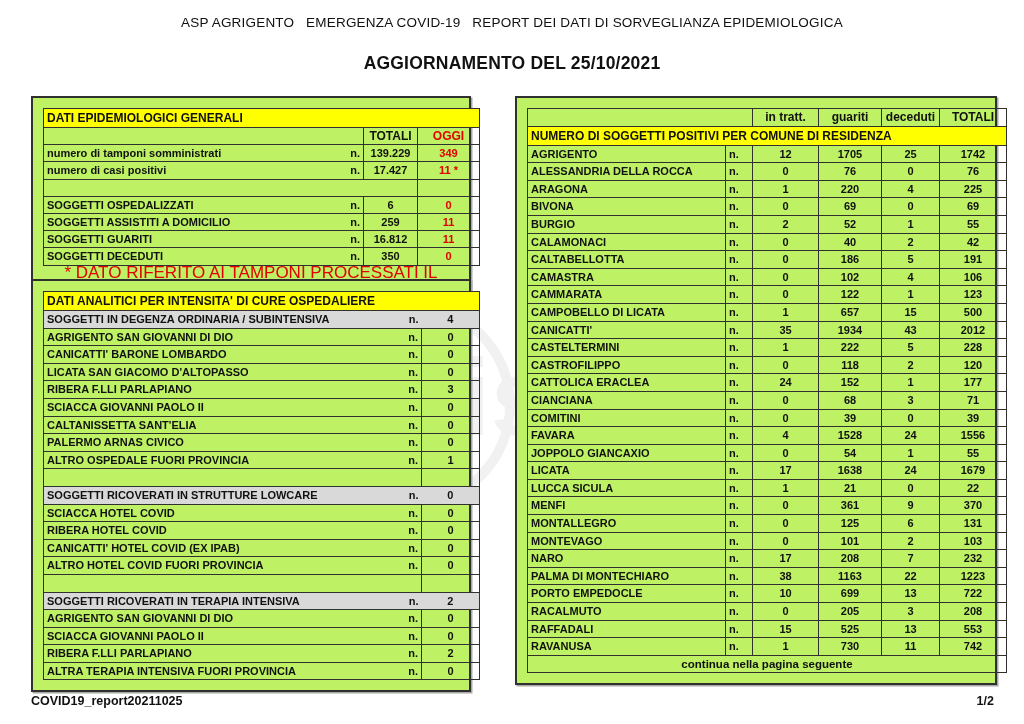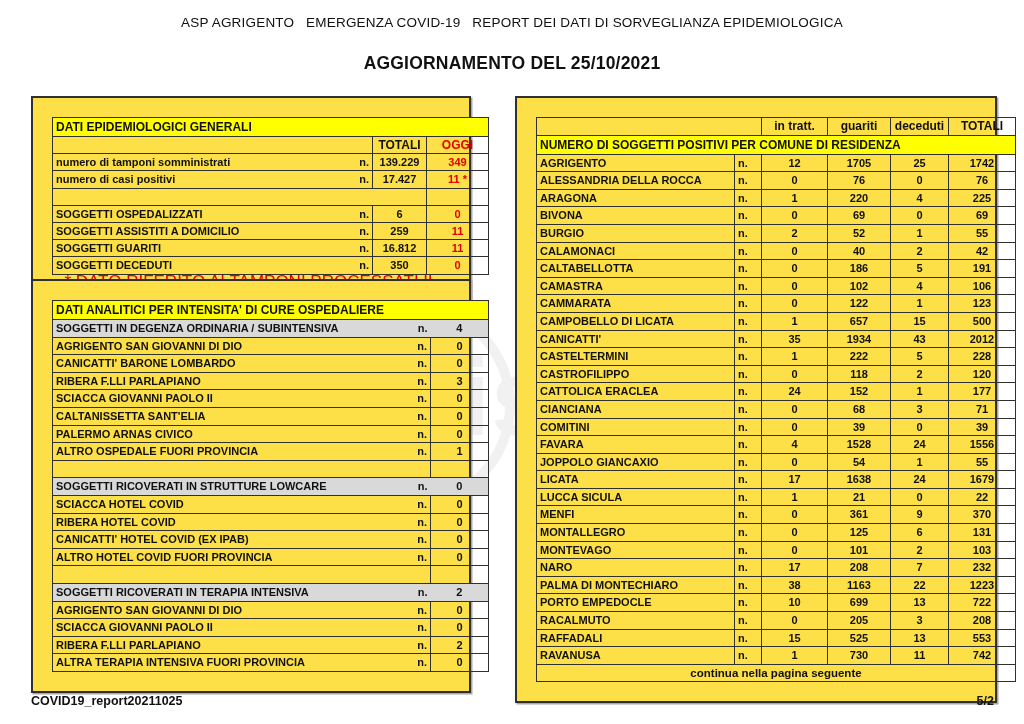--- a/index.html
+++ b/index.html
@@ -11,21 +11,21 @@
     position:absolute;top:15px;left:0;width:100%;text-align:center;
     font-weight:400;font-size:13.5px;white-space:pre;letter-spacing:.2px;
   }
   .doc-sub{
     position:absolute;top:53px;left:0;width:100%;text-align:center;
     font-weight:700;font-size:17.5px;letter-spacing:.2px;
   }
   .watermark{position:absolute;left:280px;top:290px;opacity:.05;pointer-events:none;}
 
   .frame{
-    position:absolute;background:#fde047;border:2px solid #303030;padding:19px;
+    position:absolute;background:#bef264;border:2px solid #303030;padding:10px;
     box-shadow:1.5px 1.5px 0 #a8a8a8;box-sizing:border-box;
   }
   .frame.t1{left:31px;top:96px;width:440px;}
   .frame.t2{left:31px;top:279px;width:440px;}
   .frame.t3{left:515px;top:96px;width:482px;}
 
   table{border-collapse:collapse;width:100%;table-layout:fixed;}
   td{
     border:1px solid #303030;font-weight:700;font-size:11px;
     padding:0 3px;overflow:hidden;white-space:nowrap;vertical-align:middle;
@@ -141,20 +141,24 @@
         <tr class="section">
           <td class="lbl"><span class="lt">SOGGETTI IN DEGENZA ORDINARIA / SUBINTENSIVA</span><span class="un">n.</span></td>
           <td class="num">4</td>
         </tr>
         <tr>
           <td class="lbl"><span class="lt">AGRIGENTO SAN GIOVANNI DI DIO</span><span class="un">n.</span></td>
           <td class="num">0</td>
         </tr>
         <tr>
           <td class="lbl"><span class="lt">CANICATTI'  BARONE LOMBARDO</span><span class="un">n.</span></td>
+          <td class="num">0</td>
+        </tr>
+        <tr>
+          <td class="lbl"><span class="lt">LICATA SAN GIACOMO D'ALTOPASSO</span><span class="un">n.</span></td>
           <td class="num">0</td>
         </tr>
         <tr>
           <td class="lbl"><span class="lt">RIBERA F.LLI PARLAPIANO</span><span class="un">n.</span></td>
           <td class="num">3</td>
         </tr>
         <tr>
           <td class="lbl"><span class="lt">SCIACCA GIOVANNI PAOLO II</span><span class="un">n.</span></td>
           <td class="num">0</td>
         </tr>
@@ -480,13 +484,13 @@
       </tbody>
     <tfoot>
       <tr>
         <td class="continua" colspan="6">continua nella pagina seguente</td>
       </tr>
     </tfoot>
   </table>
 </div>
 
 <div class="footer-left">COVID19_report20211025</div>
-<div class="footer-right">5/2</div>
+<div class="footer-right">1/2</div>
 
 </body></html>

